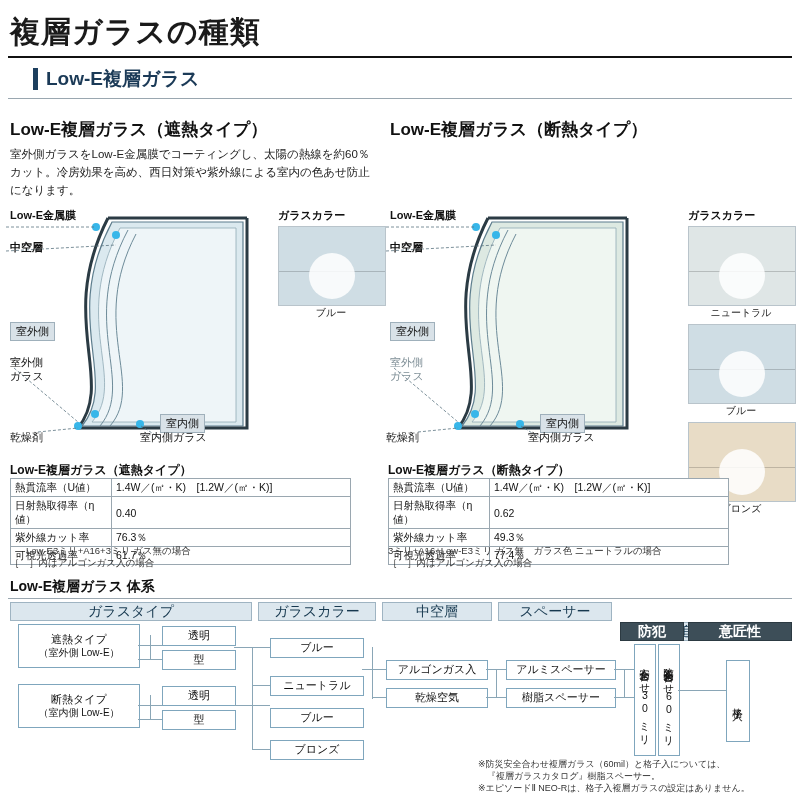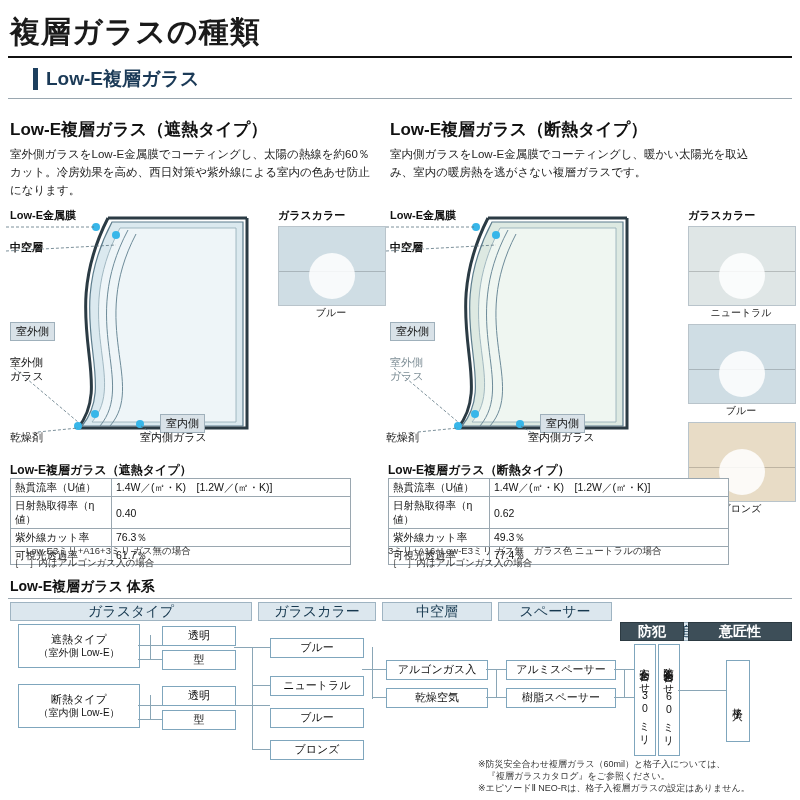--- a/index.html
+++ b/index.html
@@ -179,21 +179,20 @@
     <tr>
       <td class="k">可視光透過率</td>
       <td class="v">61.7％</td>
     </tr>
   </tbody>
     </table>
   <div class="note" style="left:10px;top:544px;padding-left:16px;">Low-E3ミリ+A16+3ミリ ガス無の場合</div>
   <div class="note" style="left:10px;top:556px;">［　］内はアルゴンガス入の場合</div>
 
   <div class="col-head" style="left:390px;top:118px;">Low-E複層ガラス（断熱タイプ）</div>
-  <div class="col-desc" style="left:390px;top:146px;width:360px;">室内側ガラスをLow-E金属膜でコーティングし、暖かい太陽光を取込み、室内の暖房熱を逃がさない複層ガラスです。</div>
 
   <div class="diagram" style="left:380px;top:200px;width:400px;height:250px;">
     <svg width="400" height="250" viewBox="0 0 400 250">
       <path d="M82 226 C 120 180, 60 120, 112 22 L243 22 L243 226 Z" fill="#dde9e2" stroke="#5d7d8d" stroke-width="1.2"></path>
       <path d="M92 222 C 128 180, 70 122, 120 28 L236 28 L236 222 Z" fill="#eff6f1" stroke="#8fa9b5" stroke-width="0.8"></path>
       <path d="M78 228 C 116 180, 56 120, 108 18" fill="none" stroke="#2b3b44" stroke-width="3"></path>
       <path d="M108 18 L247 18" fill="none" stroke="#2b3b44" stroke-width="3"></path>
       <path d="M247 18 L247 228 L78 228" fill="none" stroke="#2b3b44" stroke-width="3"></path>
       <path d="M100 226 C 136 182, 78 124, 128 30" fill="none" stroke="#6d8b99" stroke-width="1"></path>
       <path d="M110 226 C 146 184, 88 126, 136 34" fill="none" stroke="#6d8b99" stroke-width="1"></path>
@@ -321,16 +320,16 @@
   <div class="ln lnh" style="left:486px;top:669px;width:20px;"></div>
   <div class="ln lnh" style="left:486px;top:697px;width:20px;"></div>
   <div class="ln lnv" style="left:496px;top:669px;height:28px;"></div>
 
   <div class="ln lnh" style="left:614px;top:669px;width:20px;"></div>
   <div class="ln lnh" style="left:614px;top:697px;width:20px;"></div>
   <div class="ln lnv" style="left:624px;top:669px;height:28px;"></div>
   <div class="ln lnh" style="left:678px;top:690px;width:48px;"></div>
 
   <div class="foot" style="left:478px;top:758px;">※防災安全合わせ複層ガラス（60mil）と格子入については、</div>
-  <div class="foot" style="left:478px;top:770px;">　『複層ガラスカタログ』をご参照ください。</div>
+  <div class="foot" style="left:478px;top:770px;">　『複層ガラスカタログ』樹脂スペーサー。</div>
   <div class="foot" style="left:478px;top:782px;">※エピソードⅡ NEO-Rは、格子入複層ガラスの設定はありません。</div>
 
 </div>
 
 </body></html>

